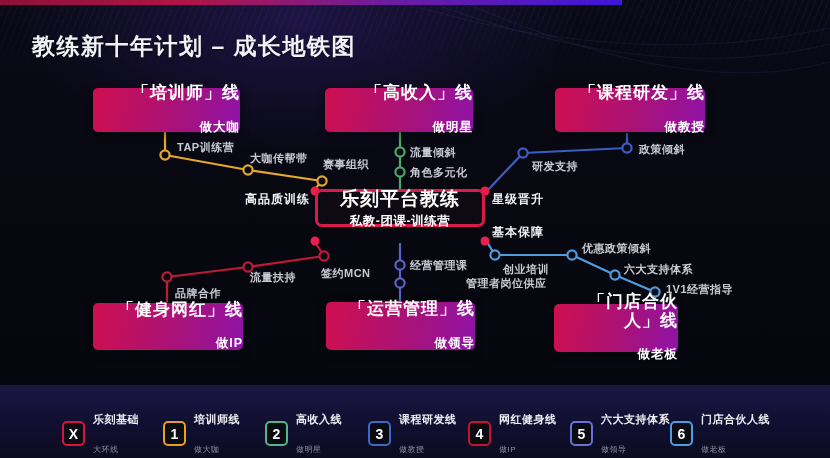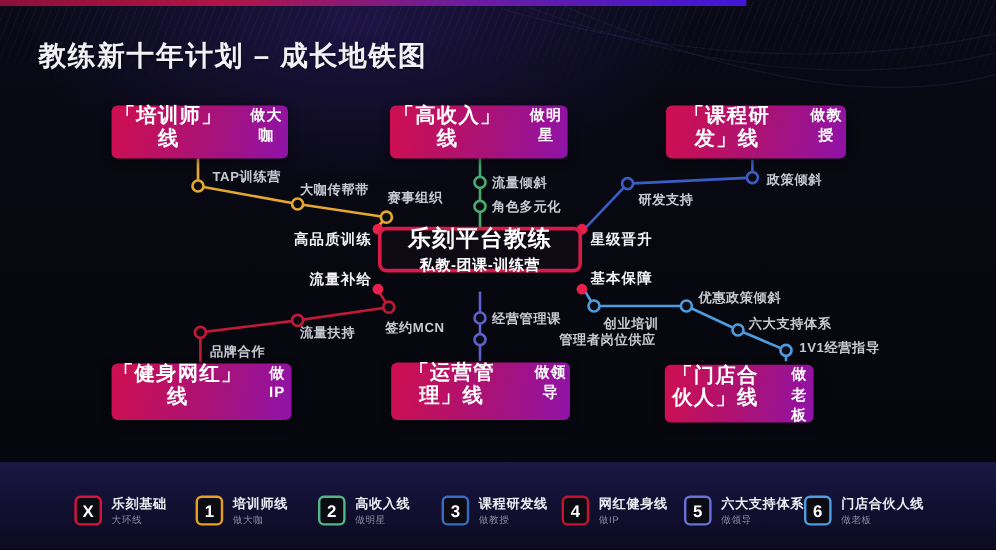--- a/index.html
+++ b/index.html
@@ -22,22 +22,22 @@
     background:linear-gradient(90deg,#8c1038 0%, #b01545 30%, #6d1d9e 62%, #3f16d8 100%);
   }
   .page-title {
     position:absolute; left:32px; top:31px;
     color:#f2f2f6; font-size:23px; font-weight:bold; letter-spacing:1.5px;
     text-shadow:0 1px 2px rgba(0,0,0,.6);
   }
   .linebox {
     position:absolute; border-radius:5px;
     background:linear-gradient(100deg,#cf0f50 0%, #a91277 55%, #8f13a8 100%);
-    color:#fff; text-align:center;
-    display:flex; justify-content:center; gap:16px;
+    color:#fff; text-align:right;
+    display:flex; flex-direction:column; justify-content:center; gap:16px;
     box-shadow:0 2px 8px rgba(0,0,0,.5);
   }
   .linebox-title { font-size:17px; font-weight:bold; letter-spacing:1px; line-height:1.1; }
   .linebox-sub { font-size:12.5px; font-weight:bold; letter-spacing:1px; }
   .center-box {
     position:absolute; left:315px; top:189px; width:170px; height:38px;
     border:3px solid #d81b4a; border-radius:7px; background:#0d0a14;
     box-sizing:border-box; color:#fff; text-align:center;
     display:flex; flex-direction:column; justify-content:center; gap:1px;
   }
@@ -56,21 +56,21 @@
     position:absolute; left:0; top:385px; width:830px; height:73px;
     background:linear-gradient(180deg,#1a1844 0%, #121033 45%, #0c0b20 100%);
   }
   .legend-item { position:absolute; top:27px; display:flex; align-items:center; gap:8px; }
   .legend-symbol {
     width:23px; height:25px; border-radius:5px; background:#0b0b14;
     border:2px solid #fff; box-sizing:border-box;
     color:#fff; font-size:14px; font-weight:bold;
     display:flex; align-items:center; justify-content:center;
   }
-  .legend-texts { display:flex; flex-direction:column; gap:1px;justify-content:flex-end; }
+  .legend-texts { display:flex; flex-direction:column; gap:17px;justify-content:flex-end; }
   .legend-label { color:#ececf2; font-size:11px; font-weight:bold; letter-spacing:.5px; }
   .legend-sub { color:#8d8da4; font-size:8px; letter-spacing:.5px; }
 </style>
 </head>
 <body>
 
 <div class="stage">
   <div class="hatch"></div>
   <div class="top-bar"></div>
 
@@ -132,21 +132,20 @@
     <div class="linebox-title">「门店合伙人」线</div>
     <div class="linebox-sub">做老板</div>
   </div>
 
   <div class="center-box">
     <div class="center-title">乐刻平台教练</div>
     <div class="center-sub">私教-团课-训练营</div>
   </div>
 
   <div class="hub-label hub-left" style="top:191px">高品质训练</div>
-  <div class="hub-label hub-left" style="top:225px">流量补给</div>
   <div class="hub-label" style="left:492px;top:191px">星级晋升</div>
   <div class="hub-label" style="left:492px;top:224px">基本保障</div>
 
   <div class="legend-panel" id="legend-panel">
       <div class="legend-item" style="left: 62px;">
         <div class="legend-symbol" style="border-color: rgb(214, 21, 63);">X</div>
         <div class="legend-texts">
           <div class="legend-label">乐刻基础</div>
           <div class="legend-sub">大环线</div>
         </div>

